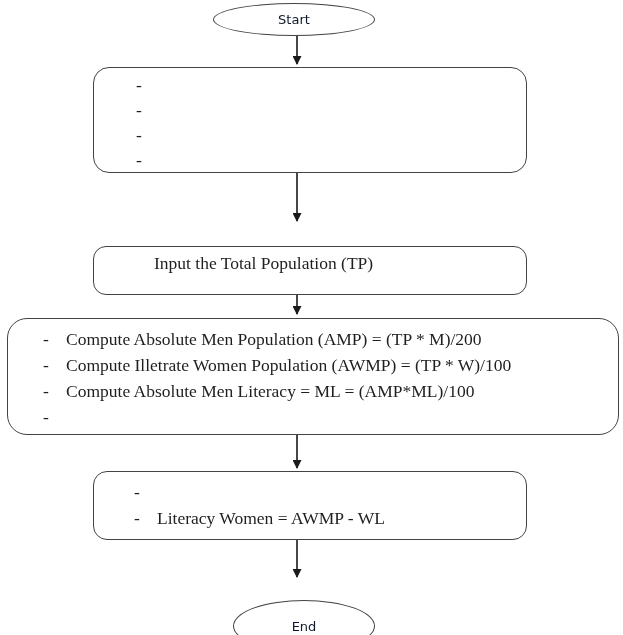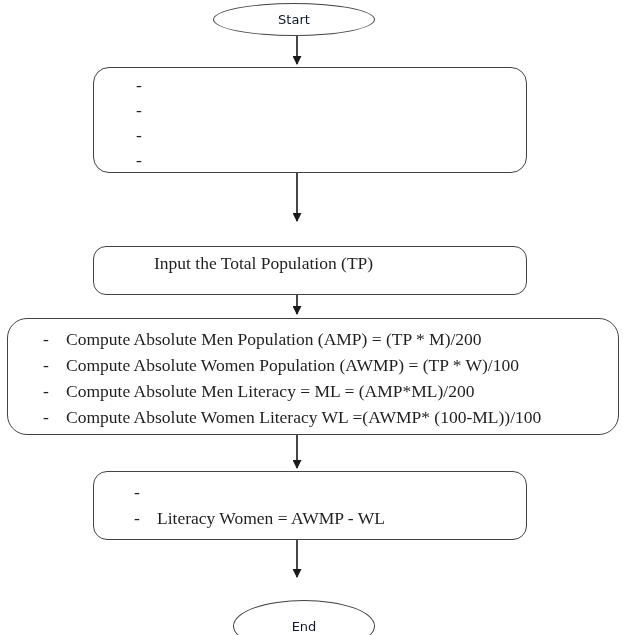--- a/index.html
+++ b/index.html
@@ -106,29 +106,28 @@
     <span>Input the Total Population (TP)</span>
   </div>
 
   <div id="compute-box" class="node rect">
     <div class="bullet-line">
       <span class="dash">-</span>
       <span>Compute Absolute Men Population (AMP) = (TP * M)/200</span>
     </div>
     <div class="bullet-line">
       <span class="dash">-</span>
-      <span>Compute Absolute Women Population (AWMP) = (TP * W)/100</span>
+      <span>Compute Illetrate Women Population (AWMP) = (TP * W)/100</span>
     </div>
     <div class="bullet-line">
       <span class="dash">-</span>
-      <span>Compute Absolute Men Literacy = ML = (AMP*ML)/200</span>
+      <span>Compute Absolute Men Literacy = ML = (AMP*ML)/100</span>
     </div>
     <div class="bullet-line">
       <span class="dash">-</span>
-      <span>Compute Absolute Women Literacy WL =(AWMP* (100-ML))/100</span>
     </div>
   </div>
 
   <div id="result-box" class="node rect">
     <div class="bullet-line">
       <span class="dash">-</span>
     </div>
     <div class="bullet-line">
       <span class="dash">-</span>
       <span>Literacy Women = AWMP - WL</span>

